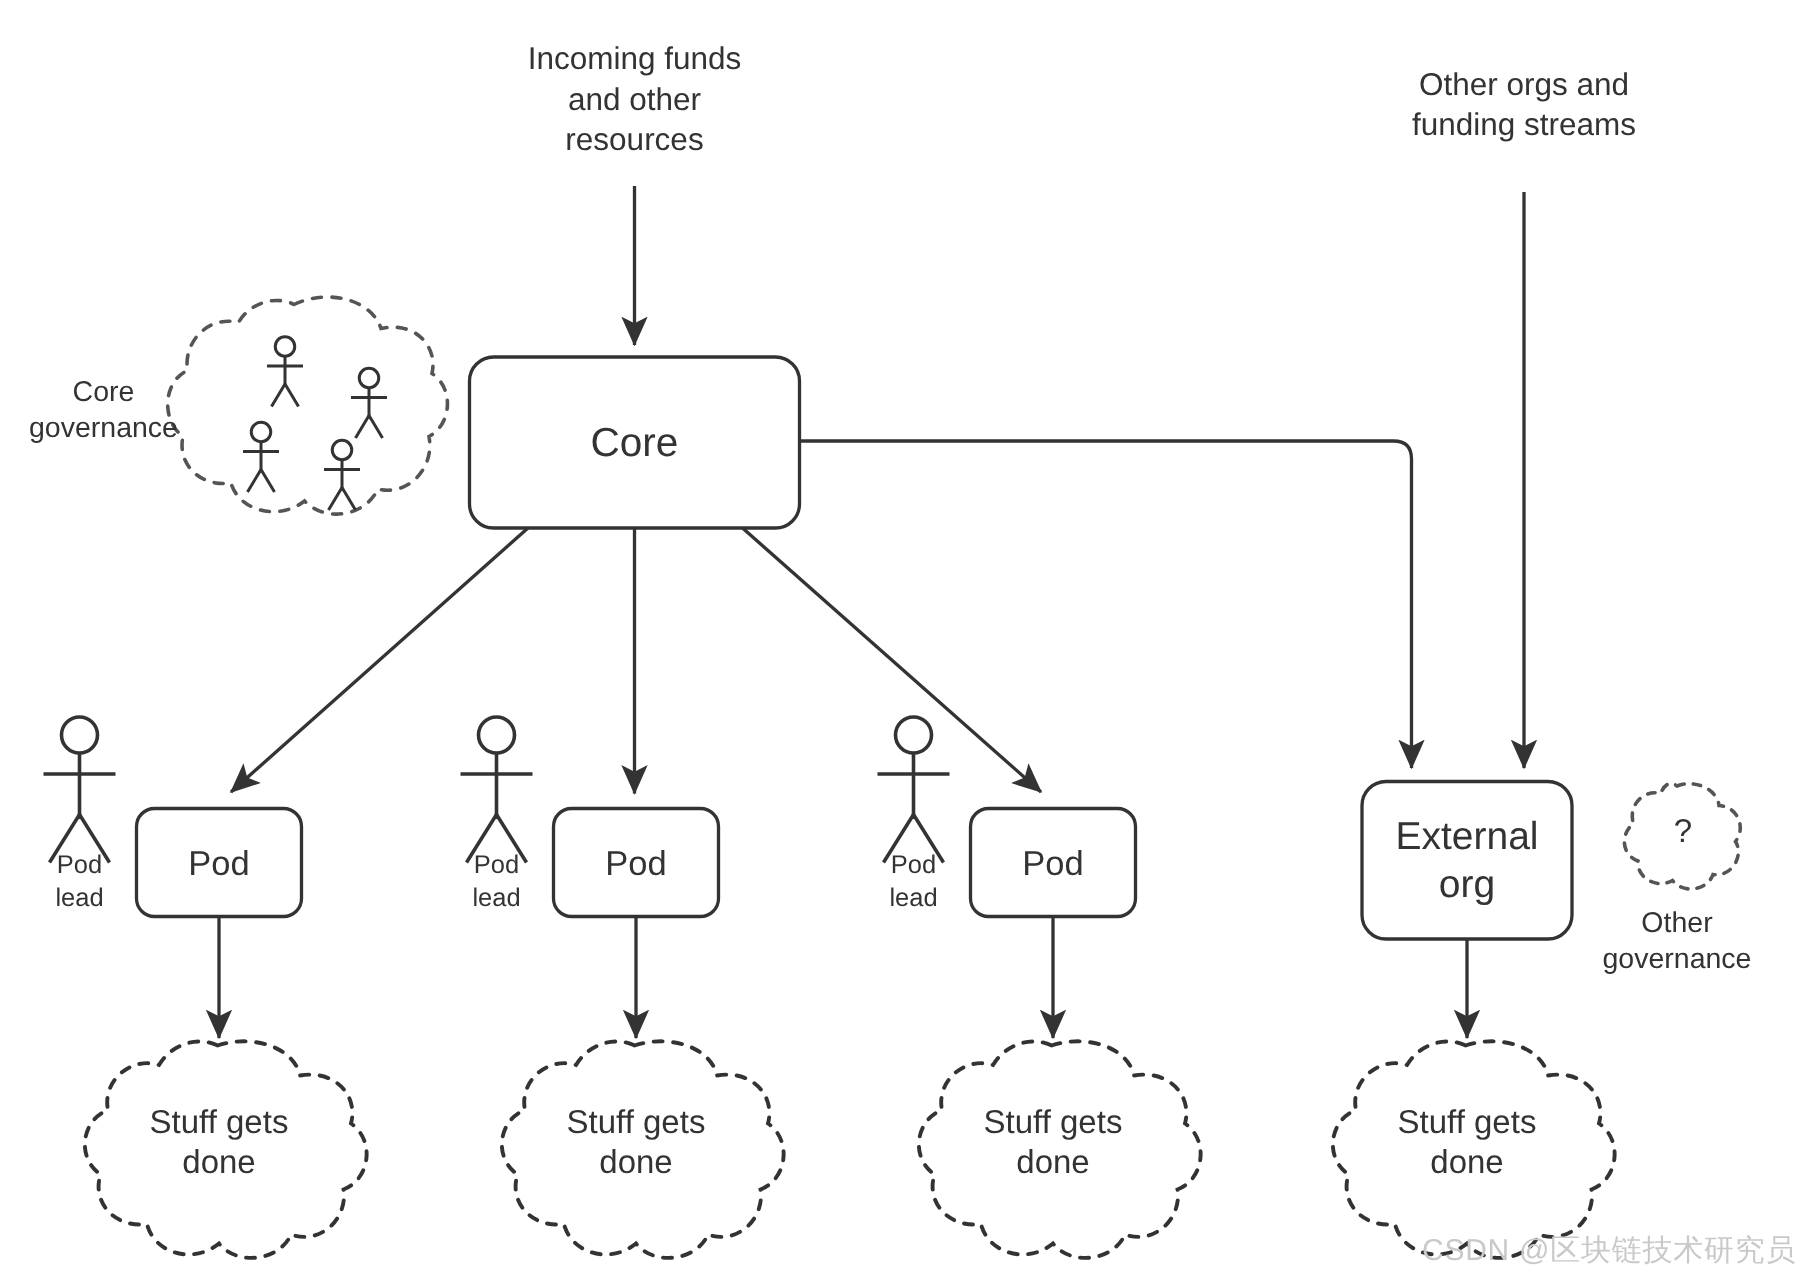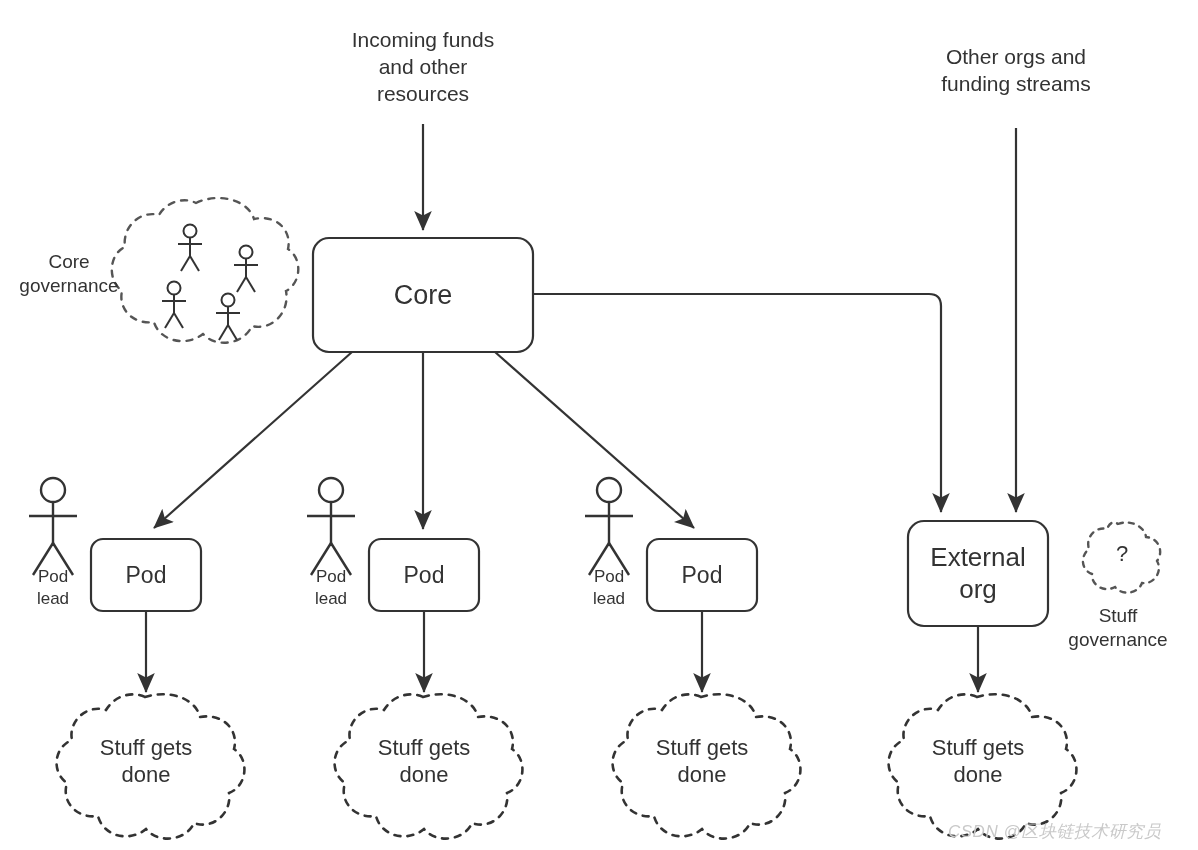--- a/index.html
+++ b/index.html
@@ -43,25 +43,24 @@
     align-items: center;
     justify-content: center;
     text-align: center;
     color: #333333;
     line-height: 1.22;
     white-space: pre-line;
     pointer-events: none;
   }
   .watermark {
     position: absolute;
-    font-size: 17px;
+    font-size: 20px;
     color: #c9c9c9;
     letter-spacing: 0.5px;
     user-select: none;
-    font-style: italic;
   }
 </style>
 </head>
 <body>
 
 <div id="canvas">
 
   <svg id="diagram-svg" viewBox="0 0 1198 850" xmlns="http://www.w3.org/2000/svg">
     <defs>
       <marker id="arrowhead" markerWidth="11" markerHeight="11" refX="8.6" refY="4" orient="auto" markerUnits="strokeWidth">
@@ -256,21 +255,21 @@
   <div class="lbl lbl-md" style="left:313px; top:27px; width:220px;">Incoming funds
 and other
 resources</div>
 
   <div class="lbl lbl-md" style="left:901px; top:44px; width:230px;">Other orgs and
 funding streams</div>
 
   <div class="lbl lbl-sm" style="left:6px; top:250px; width:126px;">Core
 governance</div>
 
-  <div class="lbl lbl-sm" style="left:1056px; top:604px; width:124px;">Stuff
+  <div class="lbl lbl-sm" style="left:1056px; top:604px; width:124px;">Other
 governance</div>
 
   <div class="node-text lbl-lg" style="left:313px; top:238px; width:220px; height:114px; font-size:27px;">Core</div>
 
   <div class="node-text lbl-md" style="left:91px; top:539px; width:110px; height:72px; font-size:23px;">Pod</div>
   <div class="node-text lbl-md" style="left:369px; top:539px; width:110px; height:72px; font-size:23px;">Pod</div>
   <div class="node-text lbl-md" style="left:647px; top:539px; width:110px; height:72px; font-size:23px;">Pod</div>
 
   <div class="node-text lbl-md" style="left:908px; top:521px; width:140px; height:105px; font-size:26px;">External
 org</div>

